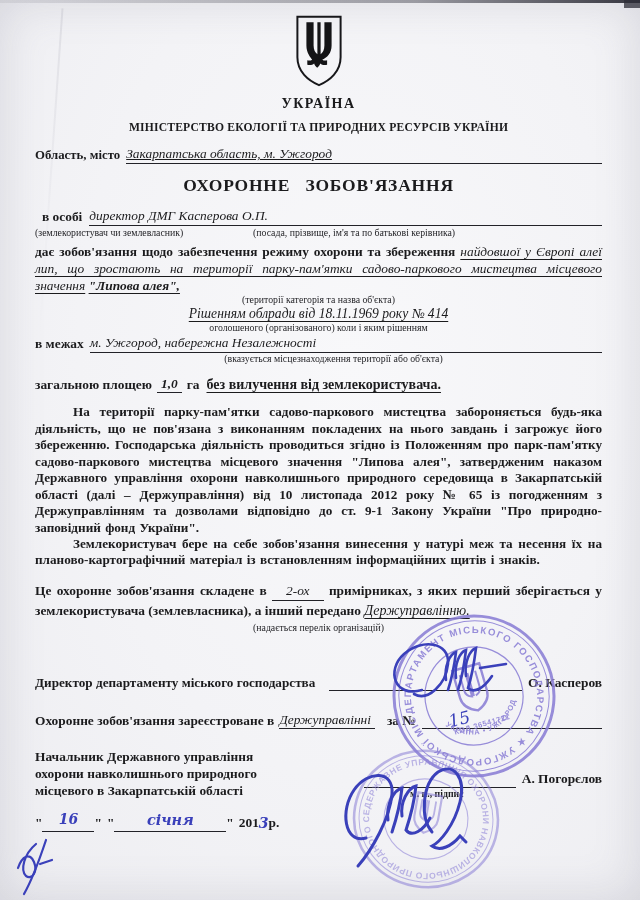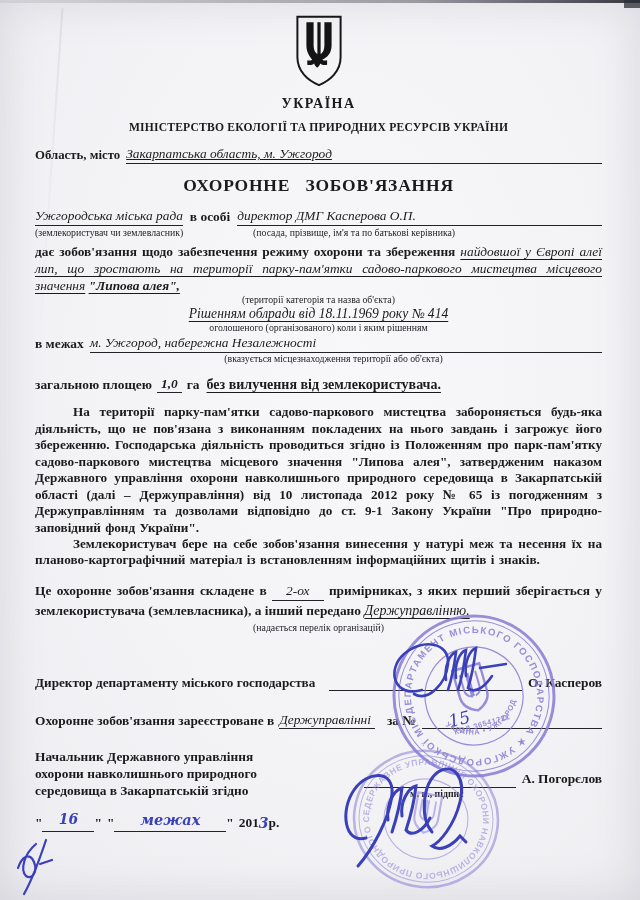--- a/index.html
+++ b/index.html
@@ -63,21 +63,20 @@
     <div class="center ministry">МІНІСТЕРСТВО ЕКОЛОГІЇ ТА ПРИРОДНИХ РЕСУРСІВ УКРАЇНИ</div>
 
     <div class="line" style="margin-top:12px;">
       <span class="lbl" style="font-size:12.8px;">Область, місто</span>
       <span class="seg grow" style="margin-left:6px;text-decoration:underline;"><span class="fillval">Закарпатська область, м. Ужгород</span></span>
     </div>
 
     <div class="center doc-title">ОХОРОННЕ ЗОБОВ'ЯЗАННЯ</div>
 
     <div class="line" style="margin-top:12px;">
-      <span class="seg"><span class="fillval">Ужгородська міська рада</span></span>
       <span class="lbl" style="margin:0 7px;text-align:center;">в особі</span>
       <span class="seg grow"><span class="fillval">директор ДМГ Касперова О.П.</span></span>
     </div>
     <div class="caps-row">
       <span class="cap" style="width:218px;">(землекористувач чи землевласник)</span>
       <span class="cap">(посада, прізвище, ім'я  та по батькові керівника)</span>
     </div>
 
     <div class="just" style="margin-top:5px;">
       <span class="b">дає зобов'язання щодо забезпечення режиму охорони та збереження</span>
@@ -125,37 +124,37 @@
       <span class="lbl">Охоронне зобов'язання зареєстроване в</span>
       <span class="seg" style="margin-left:5px;padding-right:4px;"><span class="fillval">Держуправлінні</span></span>
       <span class="lbl" style="margin-left:12px;">за  №</span>
       <span class="seg grow" style="margin-left:6px;height:22px;"><span class="hand hand15">15</span></span>
     </div>
 
     <div style="display:flex;align-items:flex-end;margin-top:20px;">
       <div style="width:315px;font-weight:bold;font-size:13.4px;line-height:1.24;">
         <div>Начальник Державного управління</div>
         <div>охорони навколишнього природного</div>
-        <div>середовища в Закарпатській згідно</div>
+        <div>місцевого в Закарпатській області</div>
       </div>
       <div style="flex:1;">
         <div class="line">
           <span class="seg grow" style="margin-left:14px;height:14px;"></span>
           <span class="b" style="margin-left:6px;white-space:nowrap;">А. Погорєлов</span>
         </div>
         <div class="cap b" style="margin-left:60px;">м. п., підпис</div>
       </div>
     </div>
 
     <div class="line" style="margin-top:12px;font-weight:bold;">
       <span>"</span>
       <span class="seg" style="width:52px;text-align:center;height:20px;"><span class="hand" style="font-size:14px;">16</span></span>
       <span>"</span>
       <span style="margin-left:5px;">"</span>
-      <span class="seg" style="width:112px;text-align:center;height:20px;"><span class="hand" style="font-size:14.5px;">межах</span></span>
+      <span class="seg" style="width:112px;text-align:center;height:20px;"><span class="hand" style="font-size:14.5px;">січня</span></span>
       <span>"</span>
       <span style="margin-left:5px;">201</span>
         <span class="hand" style="font-size:14px;">3</span>
         <span>р.</span>
     </div>
   </div>
 
   <svg class="overlay stamp" style="left:388px;top:610px;transform:rotate(-16deg);" width="172" height="172" viewBox="0 0 172 172">
     <defs>
       <path id="c1" d="M86,86 m-63,0 a63,63 0 1,1 126,0 a63,63 0 1,1 -126,0"></path>

